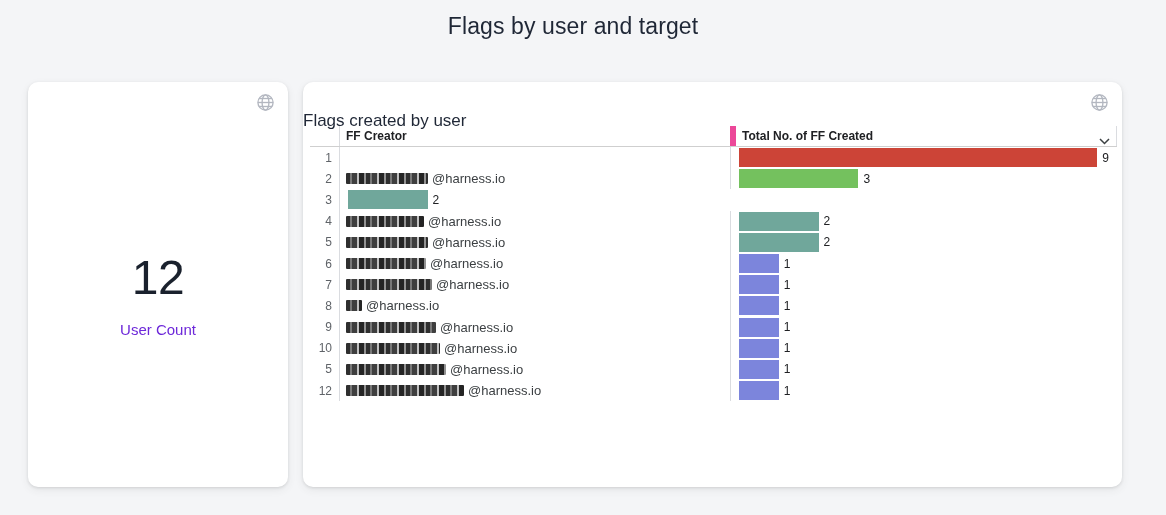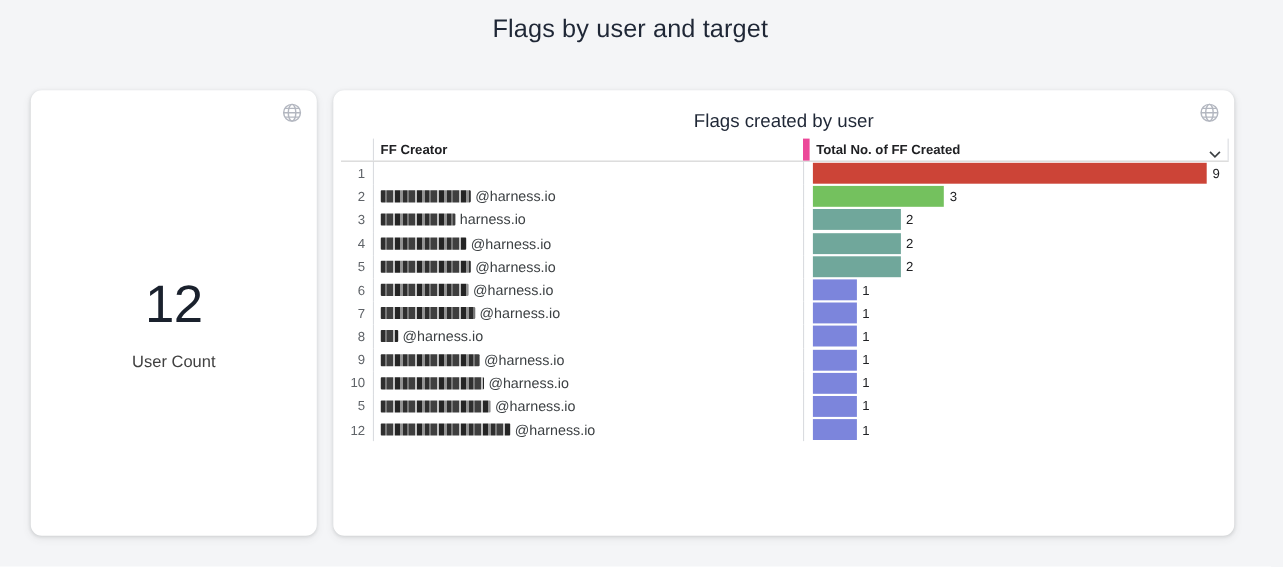--- a/index.html
+++ b/index.html
@@ -20,24 +20,24 @@
   #card-flags      { left:303px; top:82px; width:819px; height:405px; }
 
   .globe { position:absolute; top:11px; right:13px; width:19px; height:19px; }
   .globe svg { display:block; }
 
   .stat-wrap {
     position:absolute; inset:0; display:flex; flex-direction:column;
     align-items:center; justify-content:center; padding-top:18px;
   }
   .stat-value { font-size:48px; font-weight:500; color:#1a212d; letter-spacing:-.5px; }
-  .stat-label { margin-top:16px; font-size:15px; color:#404040; }
+  .stat-label { margin-top:16px; font-size:15px; color:#6d28d9; }
 
   .flags-title {
-    position:absolute; top:18px; left:0; width:100%; text-align:center;
+    position:absolute; top:29px; left:0; width:100%; 
     font-size:17px; font-weight:500; color:#1f2736;
   }
 
   .table { position:absolute; left:7px; top:44px; width:807px; }
   .thead {
     display:flex; height:21px; align-items:center; position:relative;
     border-bottom:1px solid #cfcfcf;
     text-align:right;
   }
   .th { font-size:12px; font-weight:bold; color:#202124; }
@@ -145,24 +145,20 @@
       <span>@harness.io</span>
     </div>
     <div class="td-bar">
       <span class="bar" style="width: 119.4px; background: rgb(116, 193, 94);"></span>
       <span class="bar-value">3</span>
     </div>
   </div>
 
   <div class="trow">
     <div class="td-num">3</div>
-    <div class="td-creator">
-      <span class="redact" style="width: 68px;"></span>
-      <span>harness.io</span>
-    </div>
     <div class="td-bar">
       <span class="bar" style="width: 79.6px; background: rgb(112, 167, 155);"></span>
       <span class="bar-value">2</span>
     </div>
   </div>
 
   <div class="trow">
     <div class="td-num">4</div>
     <div class="td-creator">
       <span class="redact" style="width: 78px;"></span>

